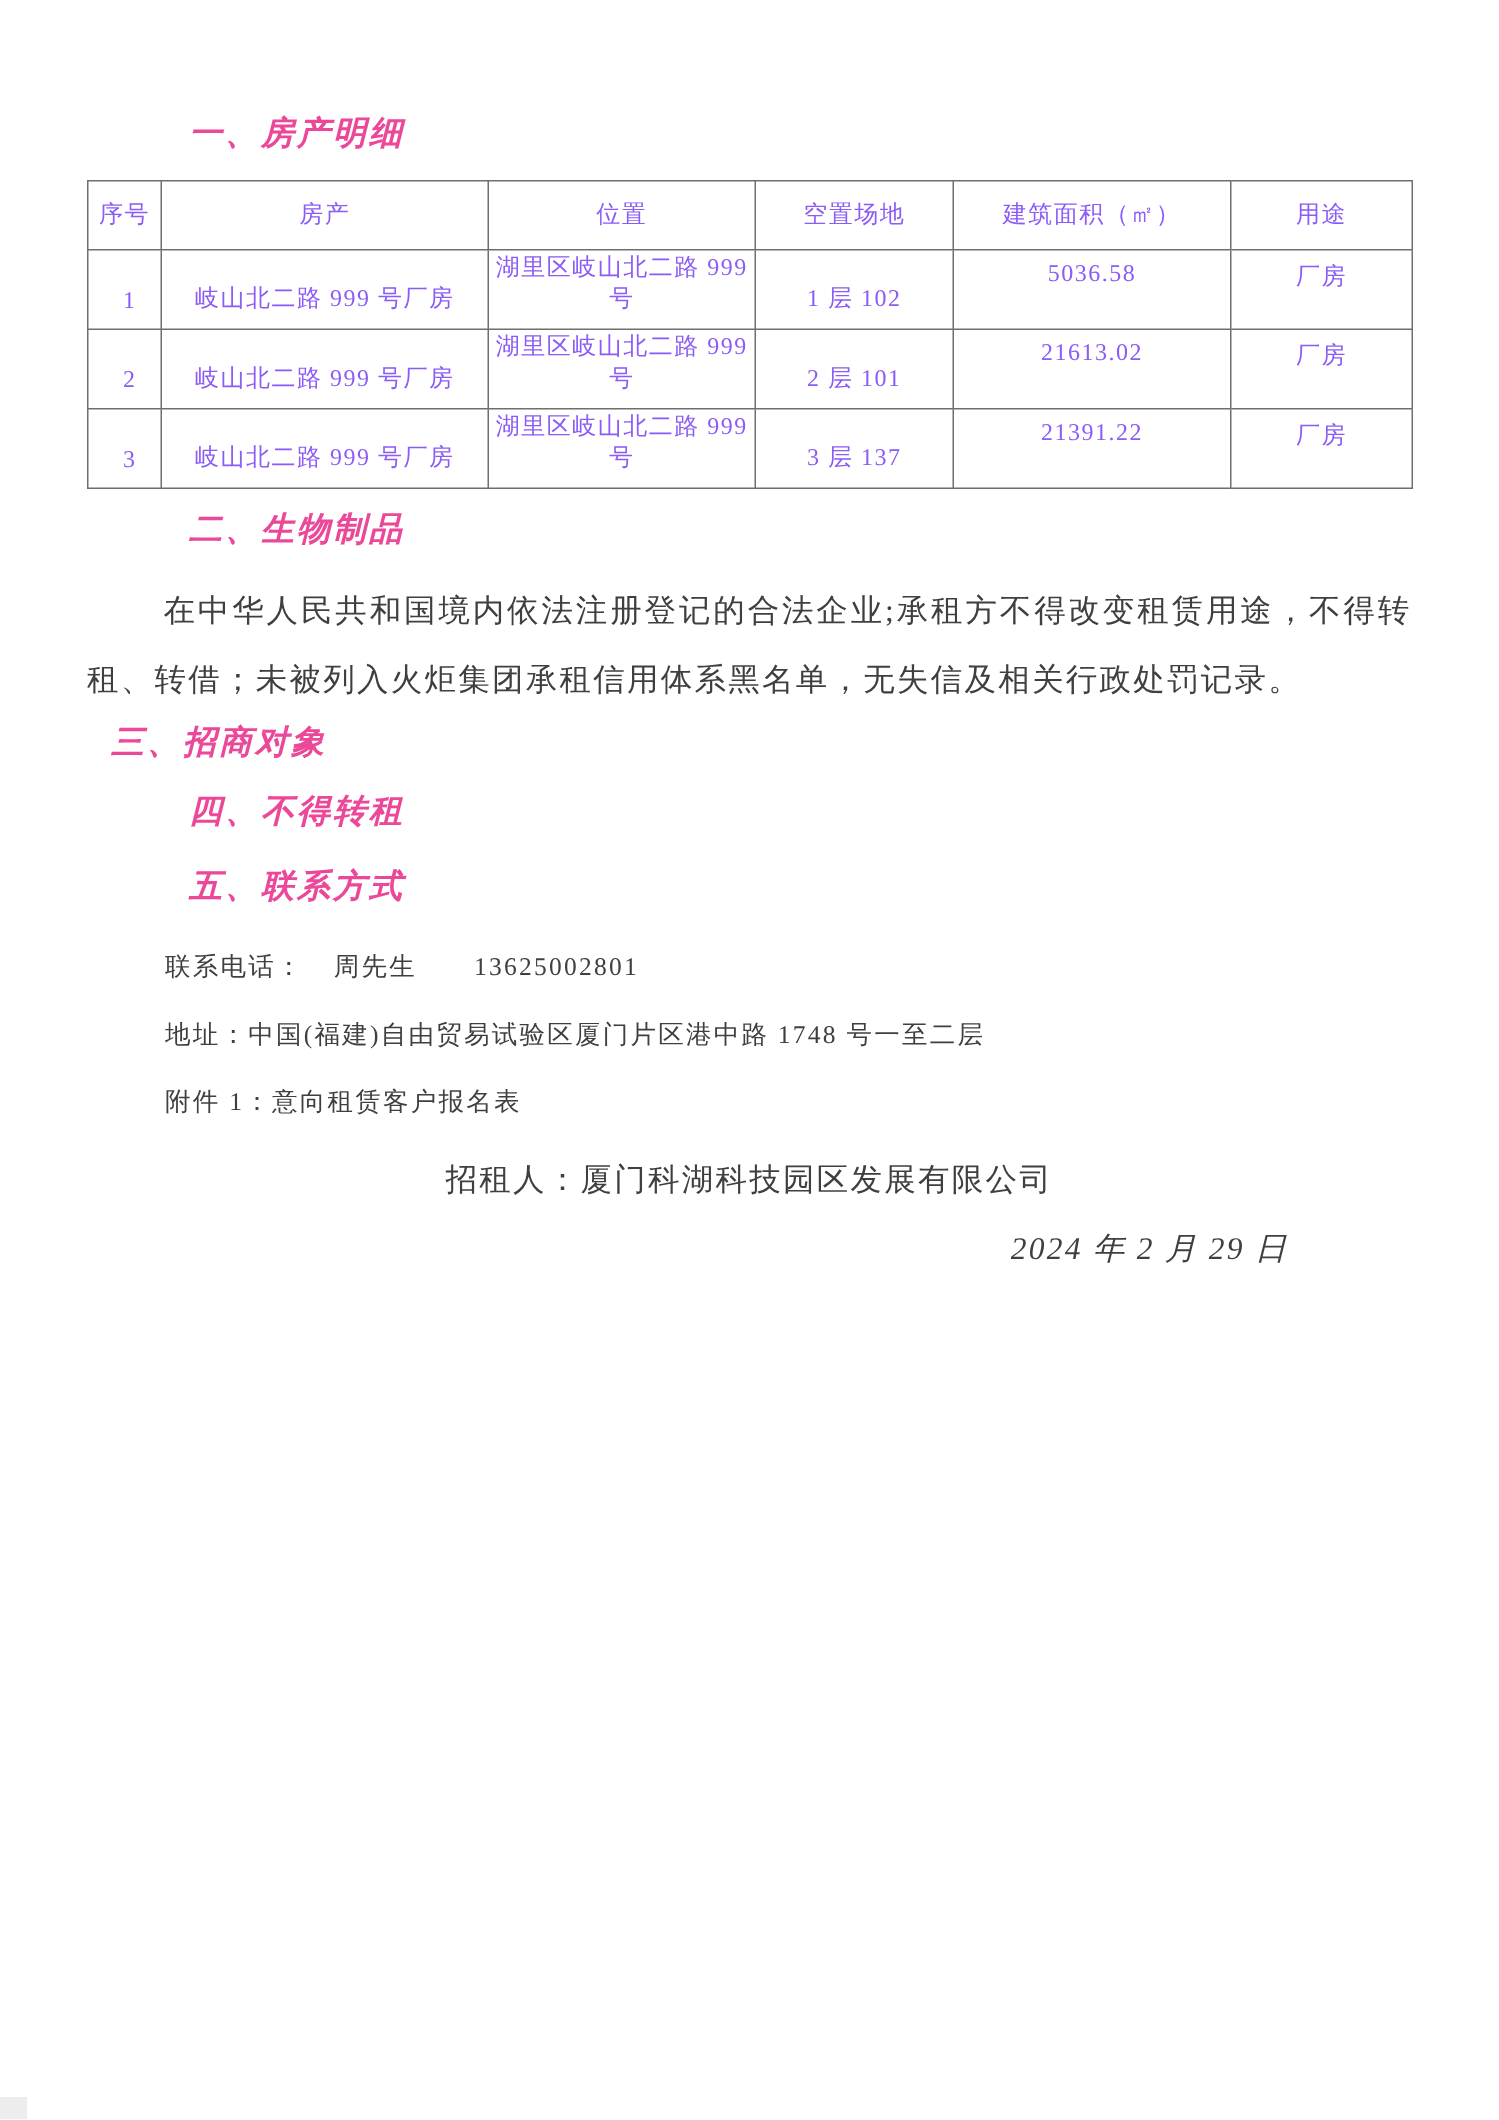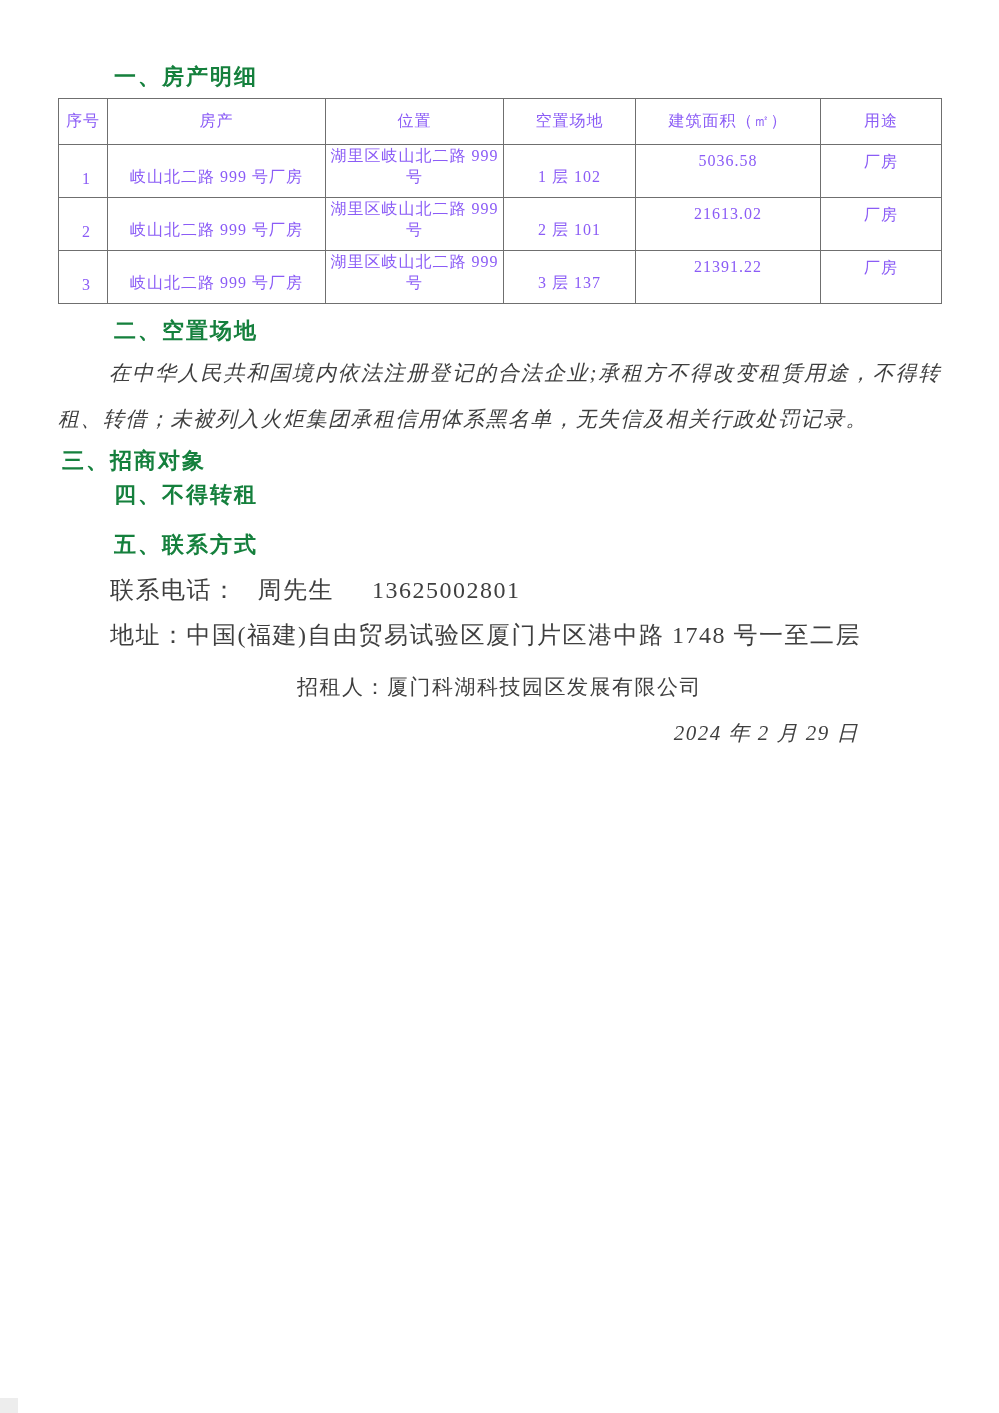--- a/index.html
+++ b/index.html
@@ -18,24 +18,25 @@
   }
   .content {
     position: absolute;
     left: 58px;
     top: 58px;
     width: 883px;
   }
   .heading {
     font-size: 22px;
     font-weight: bold;
-    color: #15803d;
+    color: #ec4899;
     letter-spacing: 2px;
     line-height: 30px;
-    margin: 4px;
+    margin: 16px;
+    font-style: italic;
   }
   .heading.indented { padding-left: 52px; }
   .para {
     font-size: 21px;
     line-height: 46px;
     letter-spacing: 1.5px;
     text-align: justify;
     margin: 0;
   }
   .para.first-indent { text-indent: 51px; }
@@ -62,29 +63,29 @@
   .col-area { width: 185px; }
   .col-use  { width: 121px; }
   tr.hdr  { height: 46px; }
   tr.data { height: 45px; }
   tr.hdr th { vertical-align: middle; }
   td.v-low  { vertical-align: bottom; padding-bottom: 9px; }
   td.v-high { vertical-align: top;    padding-top: 7px; }
   td.no-cell { text-align: left; padding-left: 8px; }
   
   .h2 { margin-top: 12px; }
-  .p2 { margin-top: 2px; font-style: italic; }
+  .p2 { margin-top: 2px; }
   .h3 { margin-top: 4px; }
   .p3 { margin-top: 6px; }
   .h4 { margin-top: 4px; }
   .p4 { margin-top: 8px; padding-left: 52px; }
   .h5 { margin-top: 20px; }
   .contact { margin-top: 8px; }
   .contact-line {
-    font-size: 24px;
+    font-size: 17px;
     line-height: 45px;
     letter-spacing: 1.5px;
     padding-left: 52px;
   }
   .phone-name   { margin-left: 20px; }
   .phone-number { margin-left: 38px; }
   .signature {
     margin-top: 14px;
     font-size: 21px;
     letter-spacing: 1.5px;
@@ -155,33 +156,34 @@
         <td class="v-low no-cell">3</td>
         <td class="v-low">岐山北二路 999 号厂房</td>
         <td class="v-low">湖里区岐山北二路 999 号</td>
         <td class="v-low">3 层 137</td>
         <td class="v-high">21391.22</td>
         <td class="v-high">厂房</td>
       </tr>
     </tbody>
       </table>
 
-    <p class="heading indented h2">二、空置场地</p>
+    <p class="heading indented h2">二、生物制品</p>
     <p class="para first-indent p2">在中华人民共和国境内依法注册登记的合法企业;承租方不得改变租赁用途，不得转租、转借；未被列入火炬集团承租信用体系黑名单，无失信及相关行政处罚记录。</p>
 
     <p class="heading h3">三、招商对象</p>
 
     <p class="heading indented h4">四、不得转租</p>
 
     <p class="heading indented h5">五、联系方式</p>
     <div class="contact">
       <div class="contact-line">
         <span>联系电话：</span><span class="phone-name">周先生</span><span class="phone-number">13625002801</span>
       </div>
       <div class="contact-line">地址：中国(福建)自由贸易试验区厦门片区港中路 1748 号一至二层</div>
+      <div class="contact-line">附件 1：意向租赁客户报名表</div>
     </div>
 
     <div class="signature">招租人：厦门科湖科技园区发展有限公司</div>
     <div class="date-line">2024 年 2 月 29 日</div>
 
   </div>
 
   <div class="corner-artifact"></div>
 </div>
 

